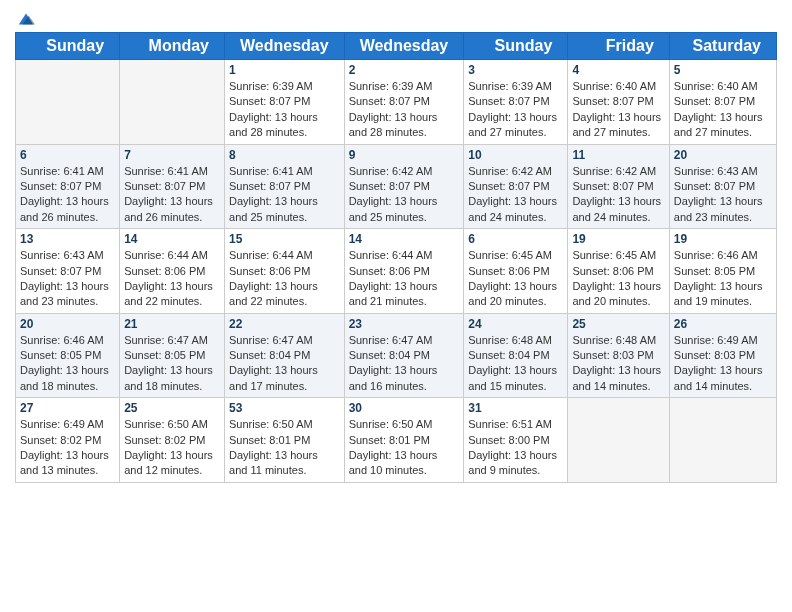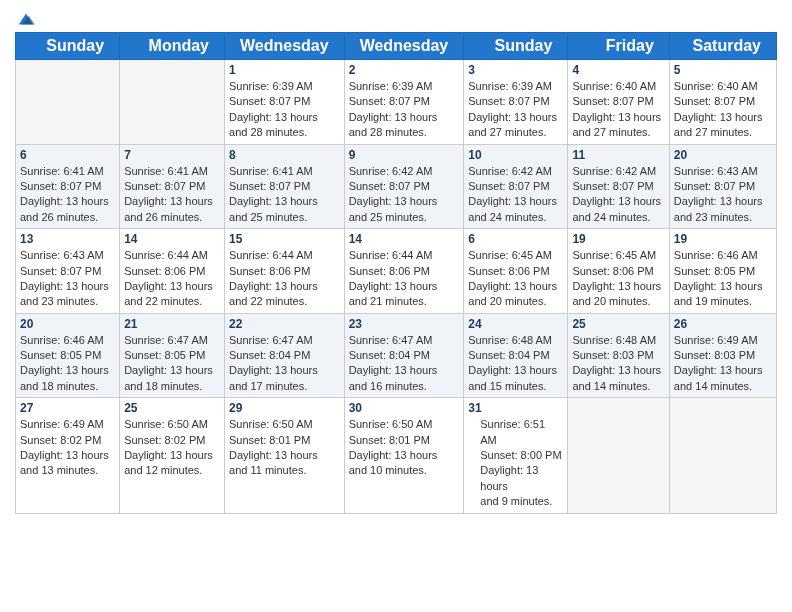--- a/index.html
+++ b/index.html
@@ -337,36 +337,36 @@
 and 13 minutes.</div>
           </td>
           <td>
             <span class="day-num">25</span>
             <div class="day-info" style="white-space: pre-line;">Sunrise: 6:50 AM
 Sunset: 8:02 PM
 Daylight: 13 hours
 and 12 minutes.</div>
           </td>
           <td>
-            <span class="day-num">29</span>
+            <span class="day-num">53</span>
             <div class="day-info" style="white-space: pre-line;">Sunrise: 6:50 AM
 Sunset: 8:01 PM
 Daylight: 13 hours
 and 11 minutes.</div>
           </td>
           <td>
             <span class="day-num">30</span>
             <div class="day-info" style="white-space: pre-line;">Sunrise: 6:50 AM
 Sunset: 8:01 PM
 Daylight: 13 hours
 and 10 minutes.</div>
           </td>
           <td>
             <span class="day-num">31</span>
-            <div class="day-info" style="white-space: pre-line; margin-left: 12px;">Sunrise: 6:51 AM
+            <div class="day-info" style="white-space: pre-line;">Sunrise: 6:51 AM
 Sunset: 8:00 PM
 Daylight: 13 hours
 and 9 minutes.</div>
           </td>
           <td class="empty"></td>
           <td class="empty"></td>
         </tr>
       </tbody>
   </table>
 </div>

